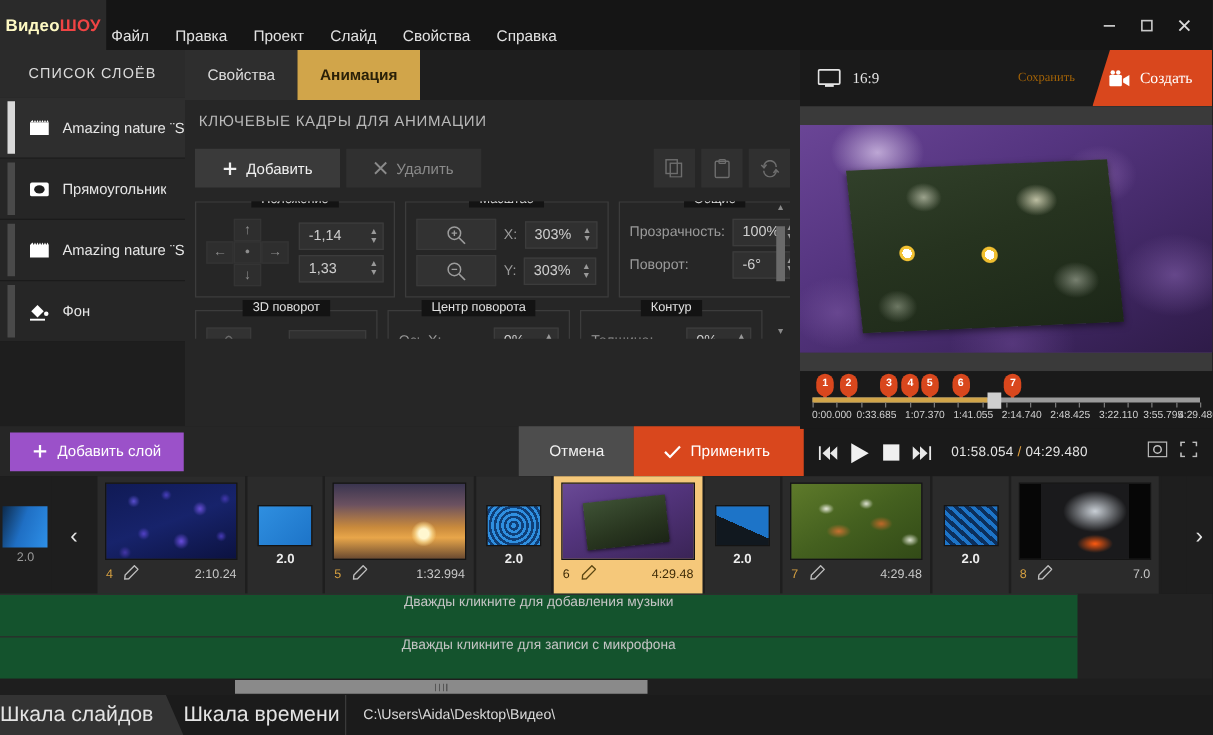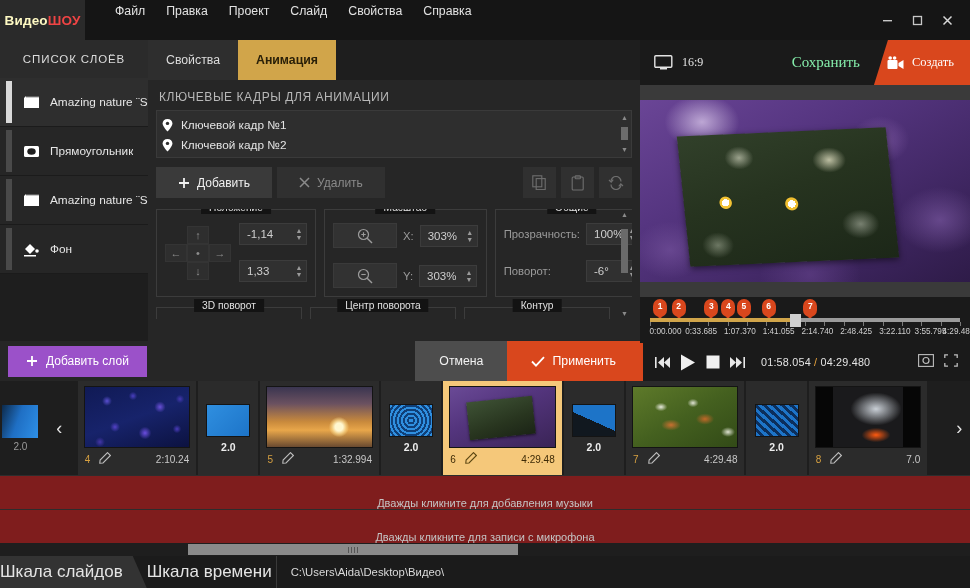--- a/index.html
+++ b/index.html
@@ -16,21 +16,21 @@
   .titlebar {
     position: absolute; left: 0; top: 0; width: 970px; height: 40px;
     background: #151515; display: flex; align-items: stretch;
   }
   .logo {
     width: 85px; display: flex; align-items: center; justify-content: center;
     background: #2a2a2a; font-size: 13.5px; font-weight: bold; letter-spacing: .2px;
   }
   .logo .v { color: #fef9c3; }
   .logo .s { color: #ef4444; }
-  .menubar { display: flex; align-items: flex-start; padding-left: 28px; gap: 17px; }
+  .menubar { display: flex; align-items: flex-end; padding-left: 2px; gap: 17px; }
   .menubar .mi { font-size: 12.3px; color: #e2e2e2; padding: 4px 2px; cursor: default; }
   .wctrl { margin-left: auto; display: flex; align-items: center; padding-right: 8px; gap: 0px; }
   .wbtn {
     width: 30px; height: 40px; display: flex; align-items: center; justify-content: center;
     color: #c8c8c8; font-size: 12px;
   }
 
   
   .layers {
     position: absolute; left: 0; top: 40px; width: 148px; height: 301px;
@@ -95,32 +95,32 @@
   }
   .g-inner { display: flex; align-items: center; gap: 8px; }
   .dpad { display: grid; grid-template-columns: repeat(3, 22px); grid-template-rows: repeat(3, 18px); }
   .dpad div { display: flex; align-items: center; justify-content: center; color: #8e8e8e; font-size: 11px; background: #2e2e2e; border: 1px solid #343434; }
   .dpad .blank { background: transparent; border: none; }
   .spin { display: flex; align-items: center; background: #303030; border: 1px solid #3c3c3c; height: 22px; width: 68px; }
   .spin .val { flex: 1; padding-left: 7px; font-size: 11.5px; color: #cfcfcf; }
   .spin .arrows { width: 14px; display: flex; flex-direction: column; align-items: center; justify-content: center; color: #9a9a9a; font-size: 7px; line-height: 7px; }
   .zbtn { width: 64px; height: 25px; background: #323232; border: 1px solid #3a3a3a; display: flex; align-items: center; justify-content: center; color: #9c9c9c; }
   .plabel { font-size: 11.3px; color: #9b9b9b; }
-  .col2 { display: flex; flex-direction: column; gap: 15px; }
+  .col2 { display: flex; flex-direction: column; gap: 4px; }
   .rowin { display: flex; align-items: center; gap: 6px; }
   .vsb { position: absolute; right: 2px; top: 2px; bottom: 2px; width: 11px; }
   .vsb .up, .vsb .dn { color: #8a8a8a; font-size: 7px; text-align: center; }
   .vsb .dn { position: absolute; bottom: 0; left: 0; right: 0; }
   .vsb .th { position: absolute; left: 2px; right: 2px; top: 18px; height: 44px; background: #6a6a6a; }
 
   
   .preview { position: absolute; left: 640px; top: 40px; width: 330px; height: 341px; background: #1a1a1a; }
   .pv-head { height: 45px; display: flex; align-items: center; background: #1a1a1a; font-family: Liberation Serif, serif; }
   .pv-ratio { display: flex; align-items: center; gap: 9px; padding-left: 14px; font-size: 12px; color: #e4e4e4; }
-  .pv-save { margin-left: auto; font-size: 15px; color: #86efac; padding-right: 14px; }
+  .pv-save { margin-left: auto; font-size: 10px; color: #a16207; padding-right: 14px; }
   .pv-create {
     height: 45px; background: #d9471d; display: flex; align-items: center; gap: 8px;
     padding: 0 16px 0 13px; color: #fff; font-size: 12.5px;
     clip-path: polygon(14px 0, 100% 0, 100% 100%, 0 100%);
   }
   .pv-stage { height: 212px; background: #3a3a3a; display: flex; align-items: center; justify-content: center; }
   .pv-canvas { position: relative; width: 330px; height: 182px; overflow: hidden; background: #4a2b70; }
   .pv-bg { position: absolute; inset: 0; }
   .pv-img { position: absolute; left: 43px; top: 32px; width: 210px; height: 130px; transform: skewY(3.5deg) rotate(-6deg); overflow: hidden; box-shadow: 0 2px 6px rgba(0,0,0,.5); }
 
@@ -171,22 +171,22 @@
   .slide .dur { margin-left: auto; color: #c8c8c8; }
   .slide.sel .dur { color: #3d2a06; }
   .trans { position: relative; width: 62px; background: #2b2b2b; margin-right: 2px; display: flex; flex-direction: column; align-items: center; justify-content: center; }
   .trans .tthumb { width: 44px; height: 33px; border: 1px solid #141414; overflow: hidden; position: relative; }
   .trans .tlab { margin-top: 4px; font-size: 10.5px; color: #ededed; font-weight: bold; }
   .edge-slide { width: 42px; background: #1e1e1e; display: flex; flex-direction: column; align-items: center; justify-content: center; }
   .edge-slide .tthumb { width: 36px; height: 33px; overflow: hidden; position: relative; }
   .edge-slide .tlab { margin-top: 3px; font-size: 10px; color: #9a9a9a; }
 
   
-  .audio-row { position: absolute; left: 0; width: 970px; height: 34px; background: #7f1d1d; border-top: 1px solid #2d2d2d;
-               display: flex; align-items: flex-end; justify-content: center; font-size: 11px; color: #c4c4c4; }
+  .audio-row { position: absolute; left: 0; width: 862px; height: 34px; background: #14532d; border-top: 1px solid #2d2d2d;
+               display: flex; align-items: flex-start; justify-content: center; font-size: 11px; color: #c4c4c4; }
   .hscroll { position: absolute; left: 0; top: 543px; width: 970px; height: 13px; background: #1e1e1e; }
   .hscroll .th { position: absolute; left: 188px; top: 1px; width: 330px; height: 11px; background: #8a8a8a; display:flex; align-items:center; justify-content:center; }
   .hscroll .grip { width: 10px; height: 6px; background: repeating-linear-gradient(90deg,#555 0 1px,transparent 1px 3px); }
 
   
   .statusbar { position: absolute; left: 0; top: 556px; width: 970px; height: 32px; background: #1b1b1b; display: flex; align-items: stretch; }
   .sb-tab { display: flex; align-items: center; padding: 0 0; font-size: 17px; color: #e4e4e4; position: relative; }
   .sb-tab.active { background: #333333; clip-path: polygon(0 0, calc(100% - 14px) 0, 100% 100%, 0 100%); padding-right: 24px; }
   .sb-path { display: flex; align-items: center; padding-left: 14px; margin-left: 4px; border-left: 1px solid #3a3a3a; font-size: 11.3px; color: #dadada; }
 </style>
@@ -278,41 +278,20 @@
 
   <div class="center">
     <div class="tabs">
       <div class="tab">Свойства</div>
       <div class="tab active">Анимация</div>
     </div>
 
     <div class="panel">
       <div class="kf-title">КЛЮЧЕВЫЕ КАДРЫ ДЛЯ АНИМАЦИИ</div>
 
-      <div class="kf-list">
-        <div class="kf-row">
-          <svg width="11" height="13" viewBox="0 0 11 13">
-              <path d="M5.5 0 C2.5 0 0.6 2 0.6 4.5 C0.6 7.5 5.5 12.5 5.5 12.5 C5.5 12.5 10.4 7.5 10.4 4.5 C10.4 2 8.5 0 5.5 0 Z" fill="#ffffff"></path>
-              <circle cx="5.5" cy="4.4" r="1.7" fill="#2e2e2e"></circle>
-            </svg>
-          <span>Ключевой кадр №1</span>
-        </div>
-        <div class="kf-row">
-          <svg width="11" height="13" viewBox="0 0 11 13">
-              <path d="M5.5 0 C2.5 0 0.6 2 0.6 4.5 C0.6 7.5 5.5 12.5 5.5 12.5 C5.5 12.5 10.4 7.5 10.4 4.5 C10.4 2 8.5 0 5.5 0 Z" fill="#ffffff"></path>
-              <circle cx="5.5" cy="4.4" r="1.7" fill="#2e2e2e"></circle>
-            </svg>
-          <span>Ключевой кадр №2</span>
-        </div>
-        <div class="kf-sb">
-          <div class="up">▲</div>
-          <div class="thumb"></div>
-          <div class="dn" style="position:absolute;bottom:0;left:0;right:0">▼</div>
-        </div>
-      </div>
 
       <div class="kf-btns">
         <div class="btn">
           <svg width="12" height="12" viewBox="0 0 12 12">
               <path d="M6 1 V11 M1 6 H11" stroke="#f0f0f0" stroke-width="1.8"></path>
             </svg>
           <span>Добавить</span>
         </div>
         <div class="btn dim">
           <svg width="11" height="11" viewBox="0 0 11 11">

